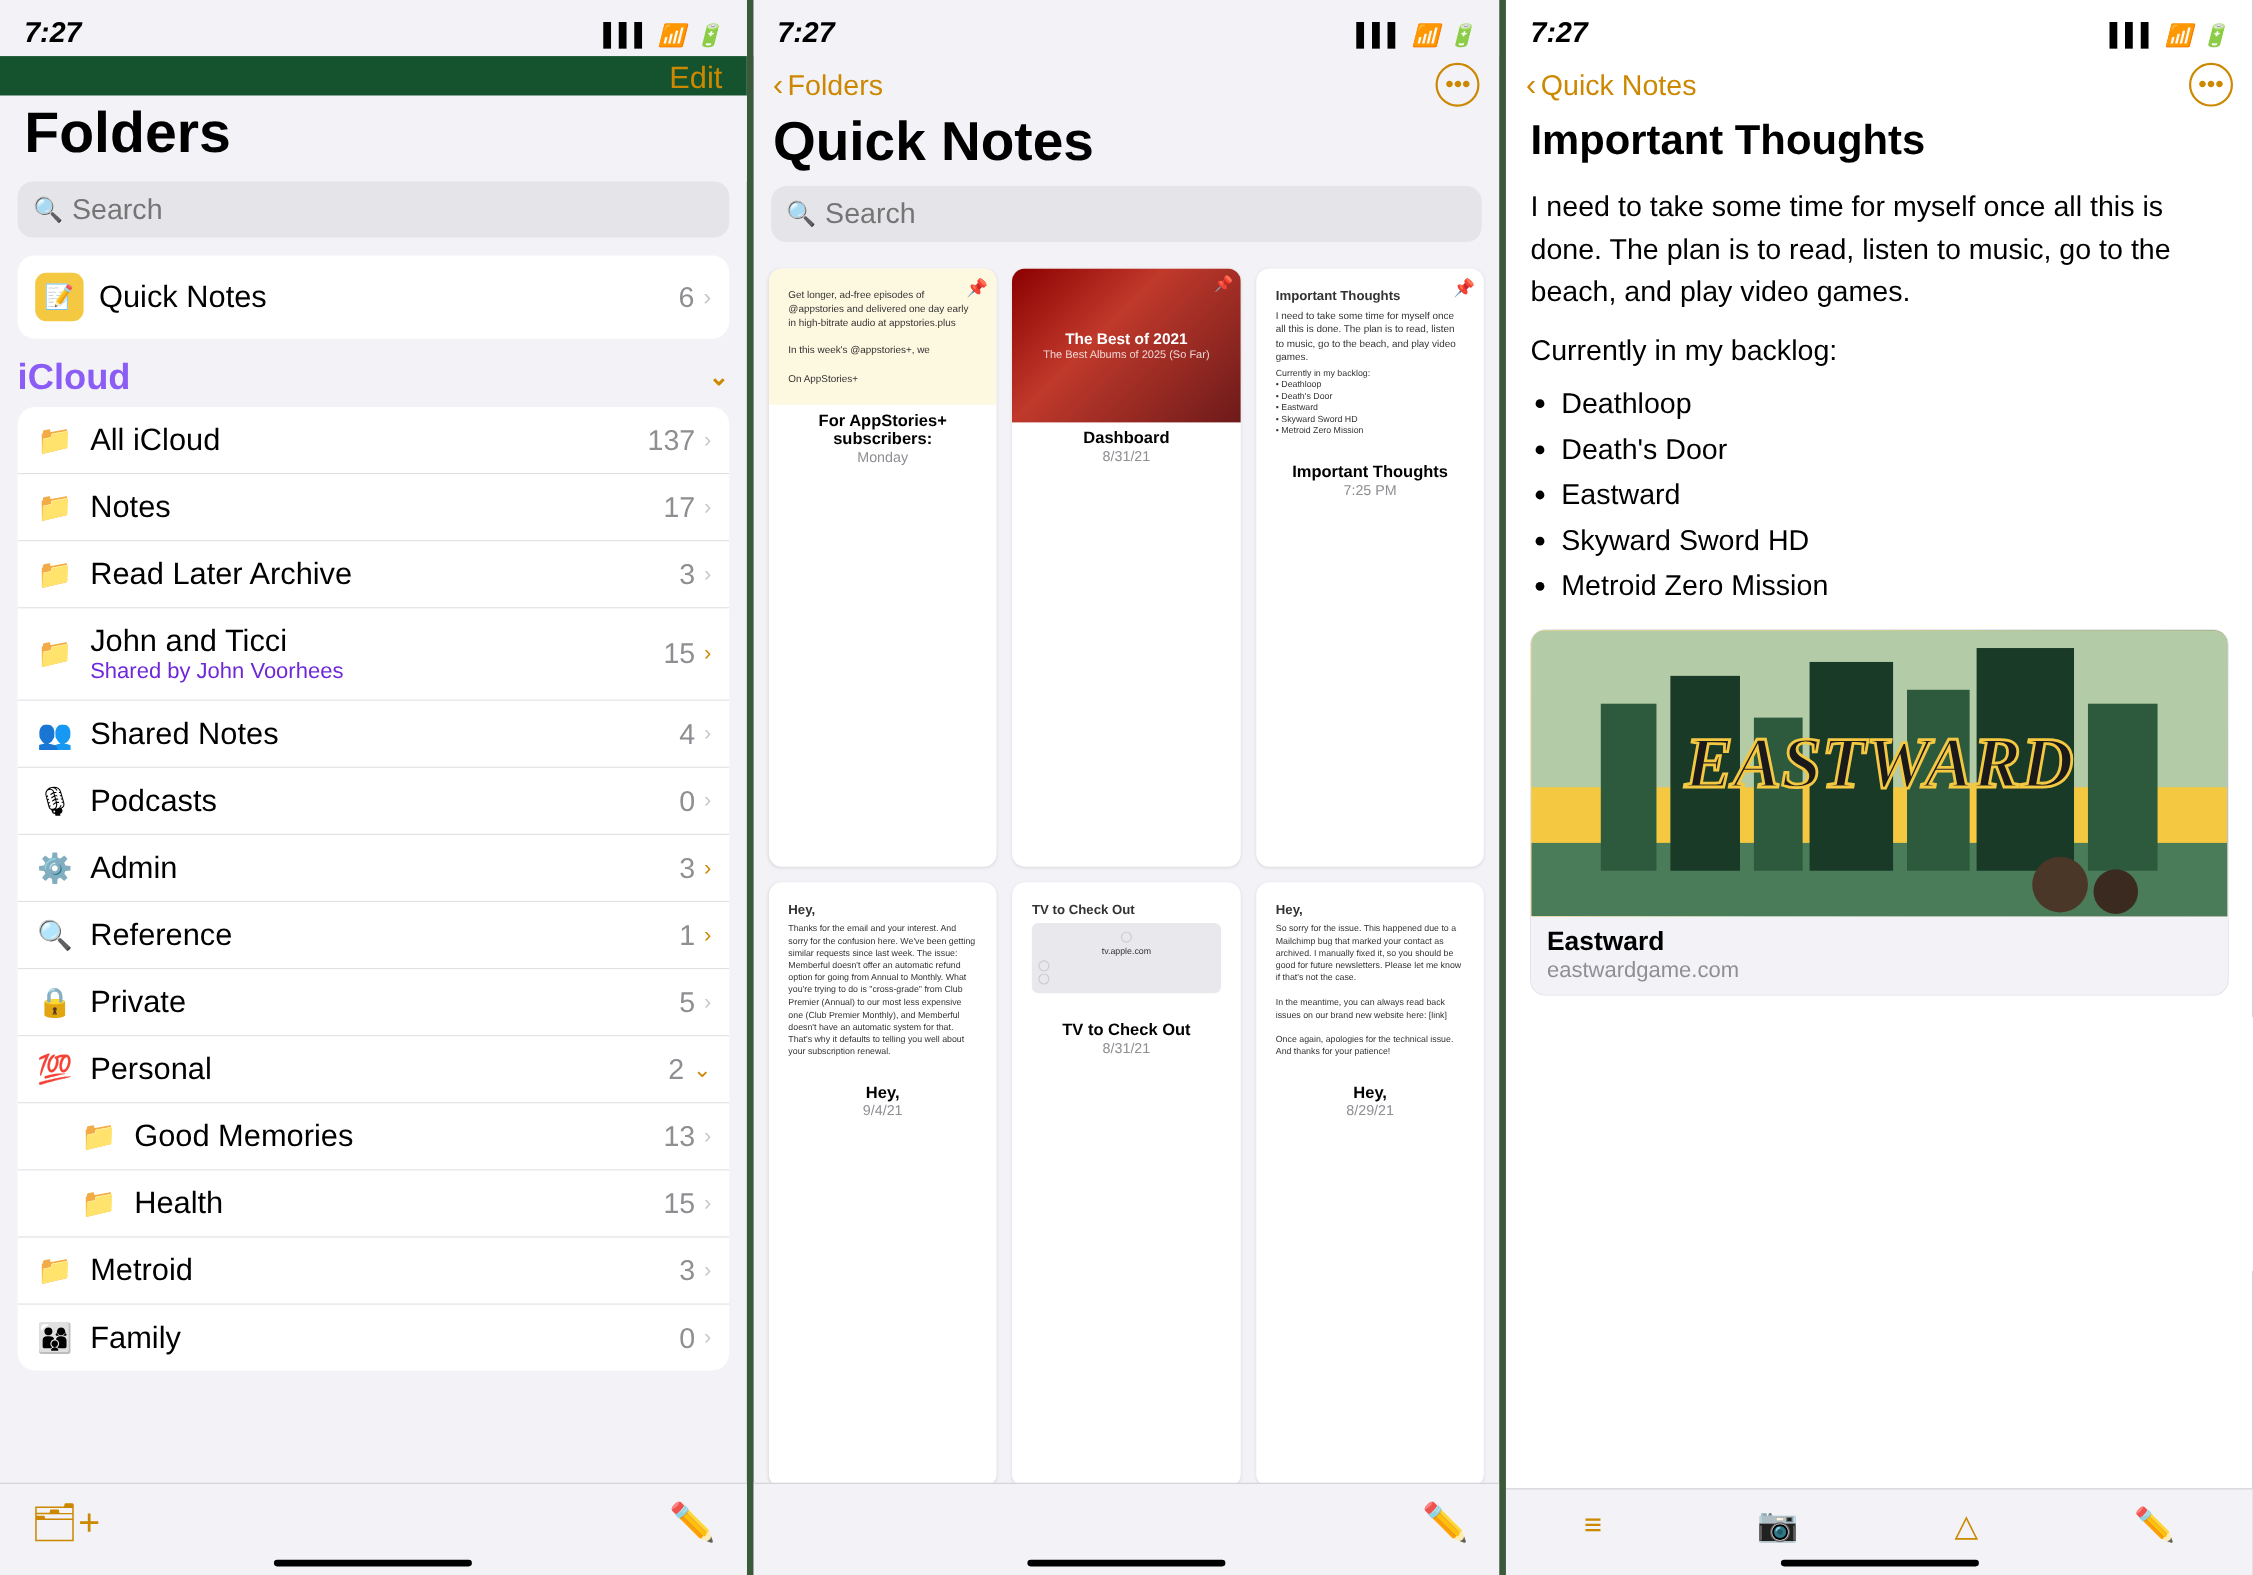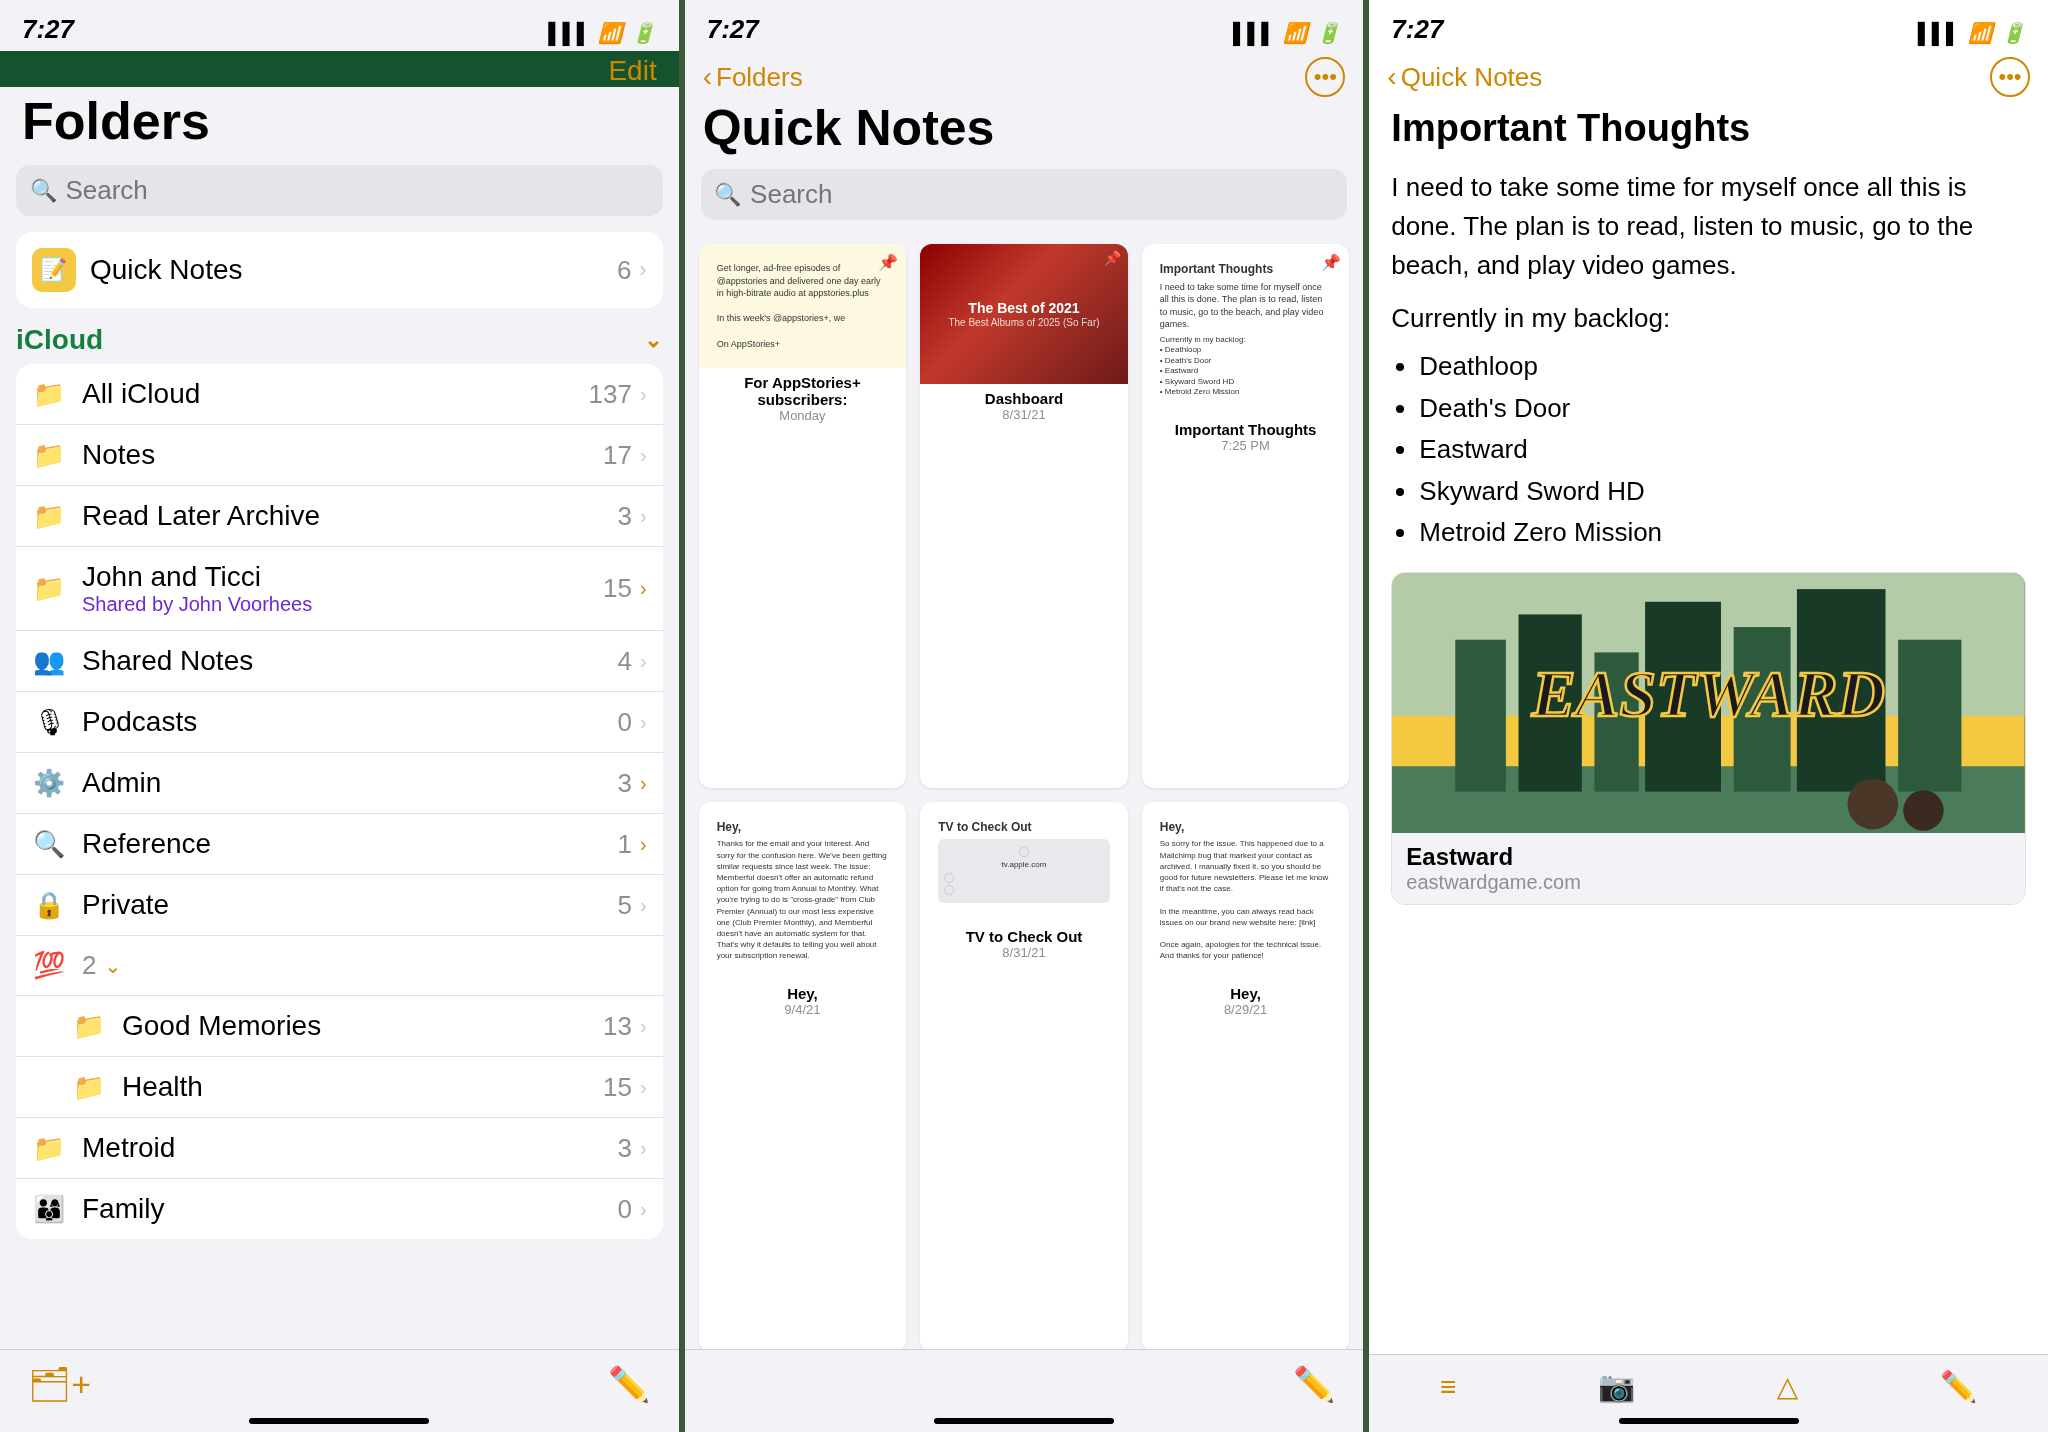--- a/index.html
+++ b/index.html
@@ -144,23 +144,23 @@
     }
 
     
     .section-header {
       padding: 8px 16px 4px;
       display: flex;
       align-items: center;
       justify-content: space-between;
     }
     .section-header span {
-      font-size: 28px;
+      font-size: 33px;
       font-weight: 600;
-      color: #15803d;
+      color: #8b5cf6;
     }
     .section-header .chevron-down {
       font-size: 22px;
       color: #cc8800;
     }
 
     
     .folder-list {
       background: #fff;
       border-radius: 16px;
@@ -616,20 +616,23 @@
         <span class="folder-item-icon">🔒</span>
         <div class="folder-item-info">
           <span class="folder-item-name">Private</span>
         </div>
         <span class="folder-item-count">5</span>
         <span class="folder-item-chevron">›</span>
       </div>
 
       <div class="folder-item">
         <span class="folder-item-icon">💯</span>
+        <div class="folder-item-info">
+          <span class="folder-item-name">Personal</span>
+        </div>
         <span class="folder-item-count">2</span>
         <span class="folder-item-chevron yellow">⌄</span>
       </div>
 
       <div class="folder-item indent">
         <span class="folder-item-icon">📁</span>
         <div class="folder-item-info">
           <span class="folder-item-name">Good Memories</span>
         </div>
         <span class="folder-item-count">13</span>

